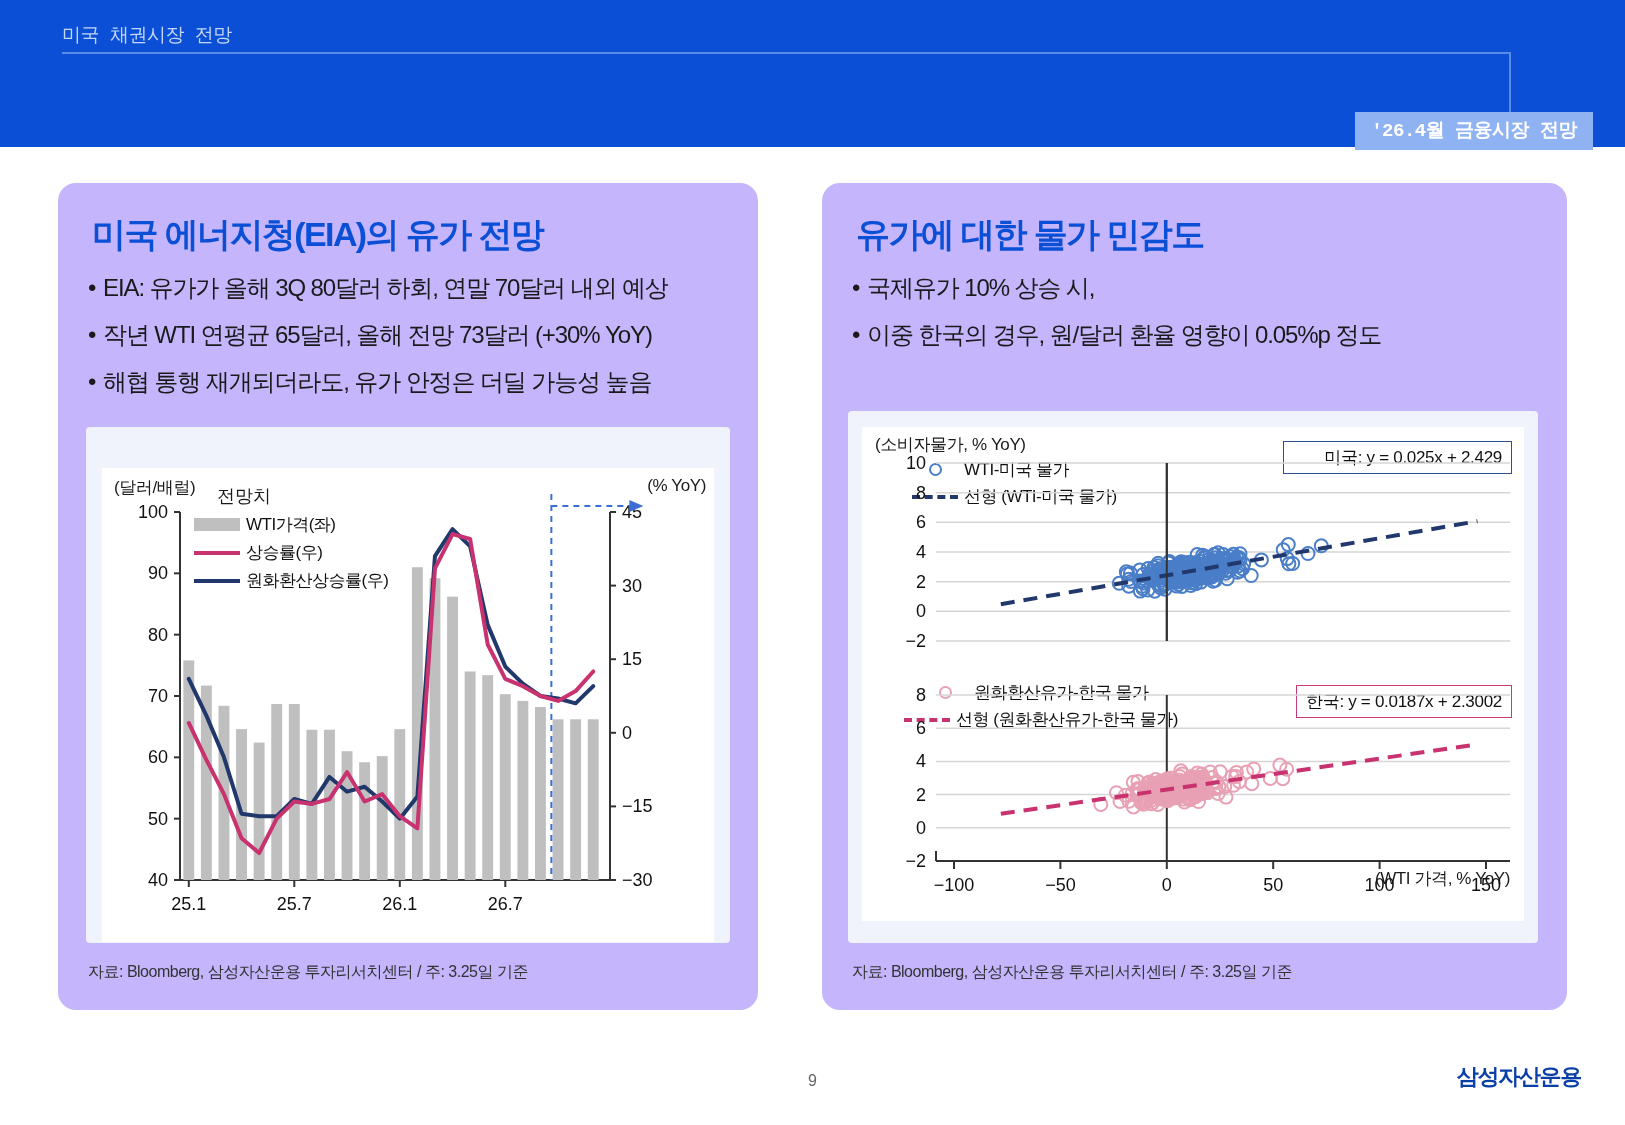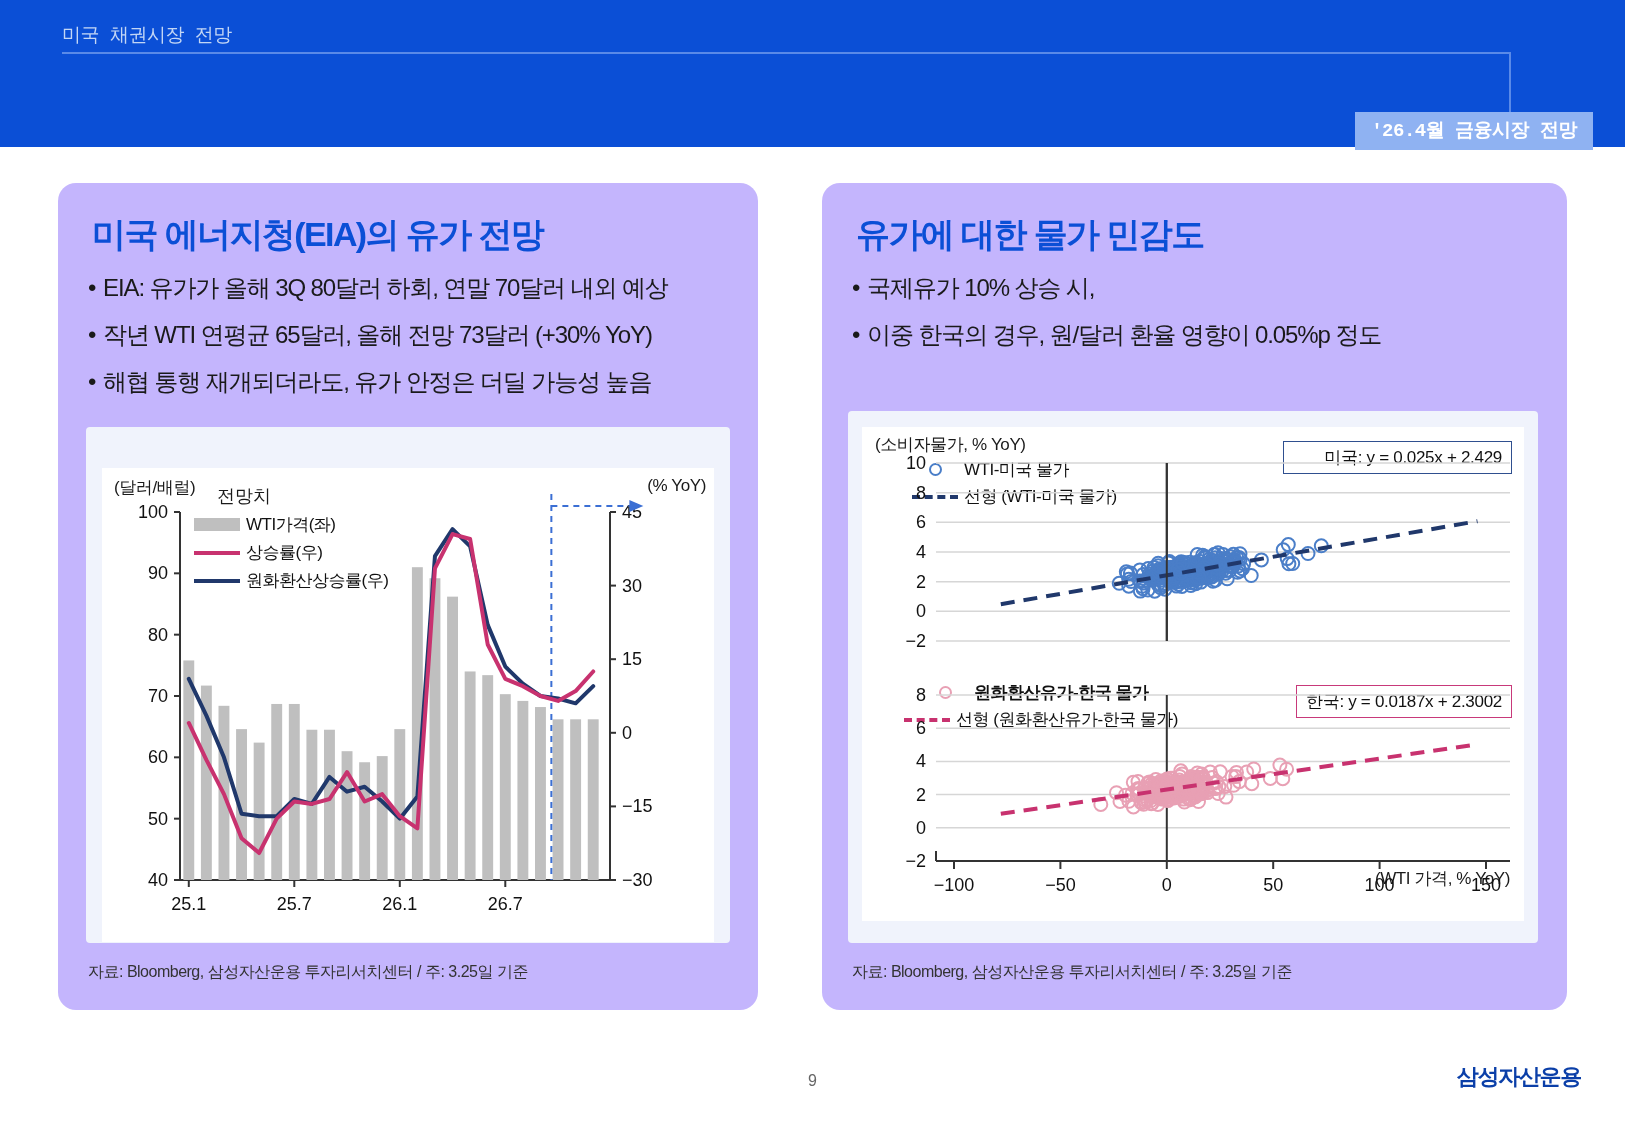--- a/index.html
+++ b/index.html
@@ -251,21 +251,21 @@
               <circle cx="7.5" cy="7.5" r="5.5" fill="none" stroke="#4a7ec8" stroke-width="2"></circle>
             </svg>
         </span>
         <span>WTI-미국 물가</span>
       </div>
       <div class="legend-row" style="left:50px; top:58px;">
         <span class="lg-dash" style="border-color:#20386b;"></span>
         <span>선형 (WTI-미국 물가)</span>
       </div>
 
-      <div class="legend-row" style="left:60px; top:254px;font-weight:bold;">
+      <div class="legend-row" style="left:60px; top:254px;">
         <span class="lg-circ">
           <svg width="15" height="15">
               <circle cx="7.5" cy="7.5" r="5.5" fill="none" stroke="#e8a0b4" stroke-width="2"></circle>
             </svg>
         </span>
         <span>원화환산유가-한국 물가</span>
       </div>
       <div class="legend-row" style="left:42px; top:281px;">
         <span class="lg-dash" style="border-color:#c8326f;"></span>
         <span>선형 (원화환산유가-한국 물가)</span>

